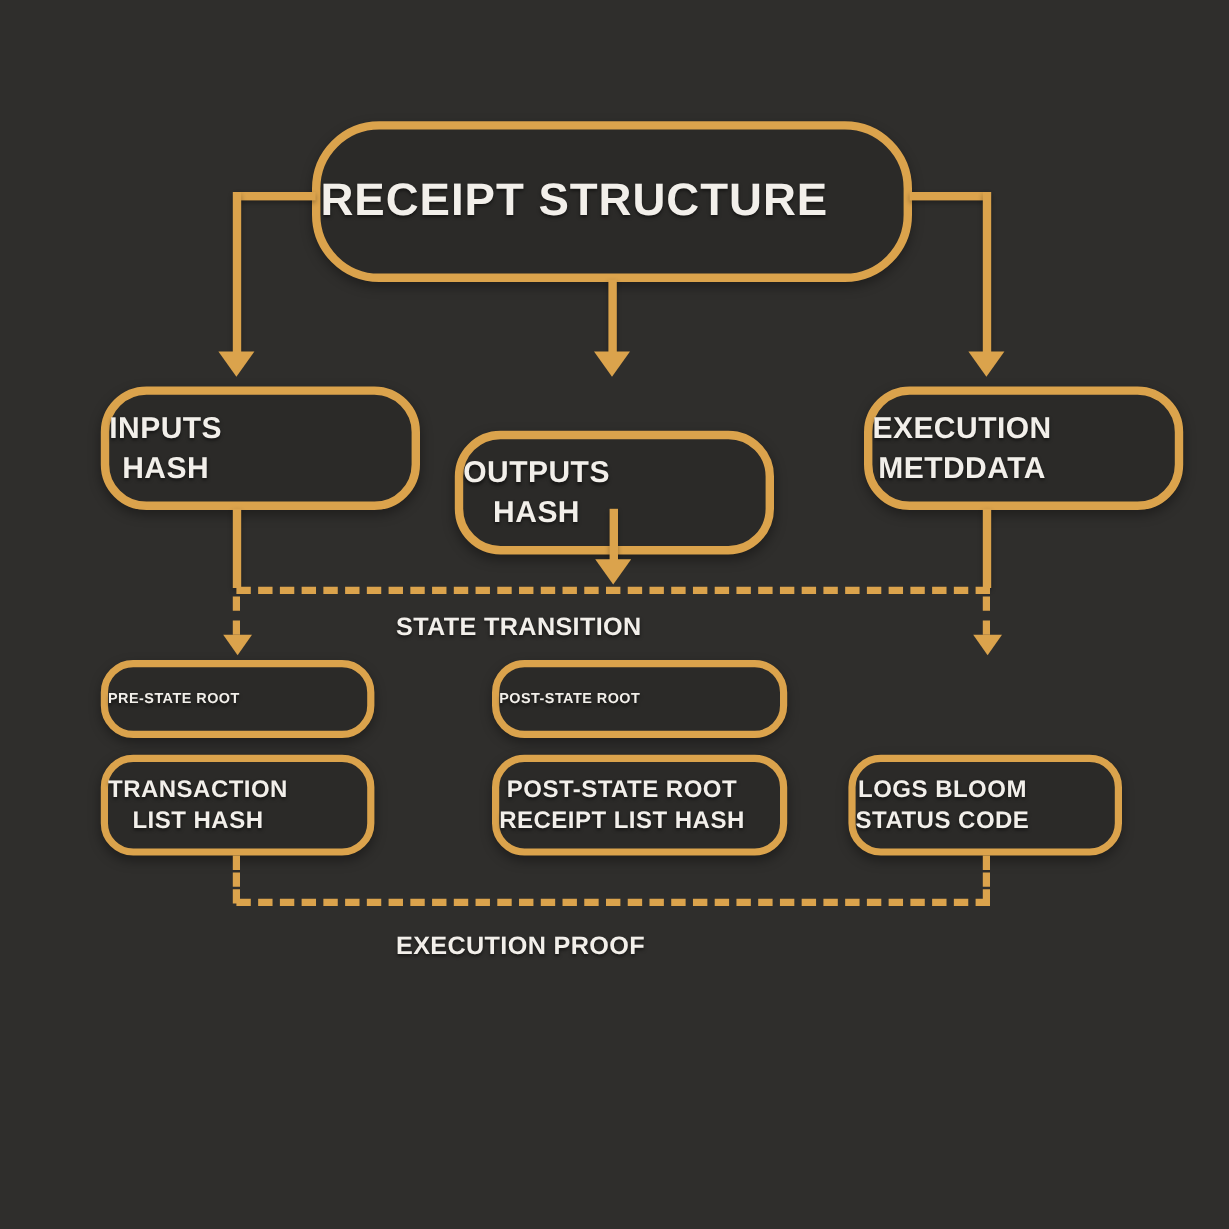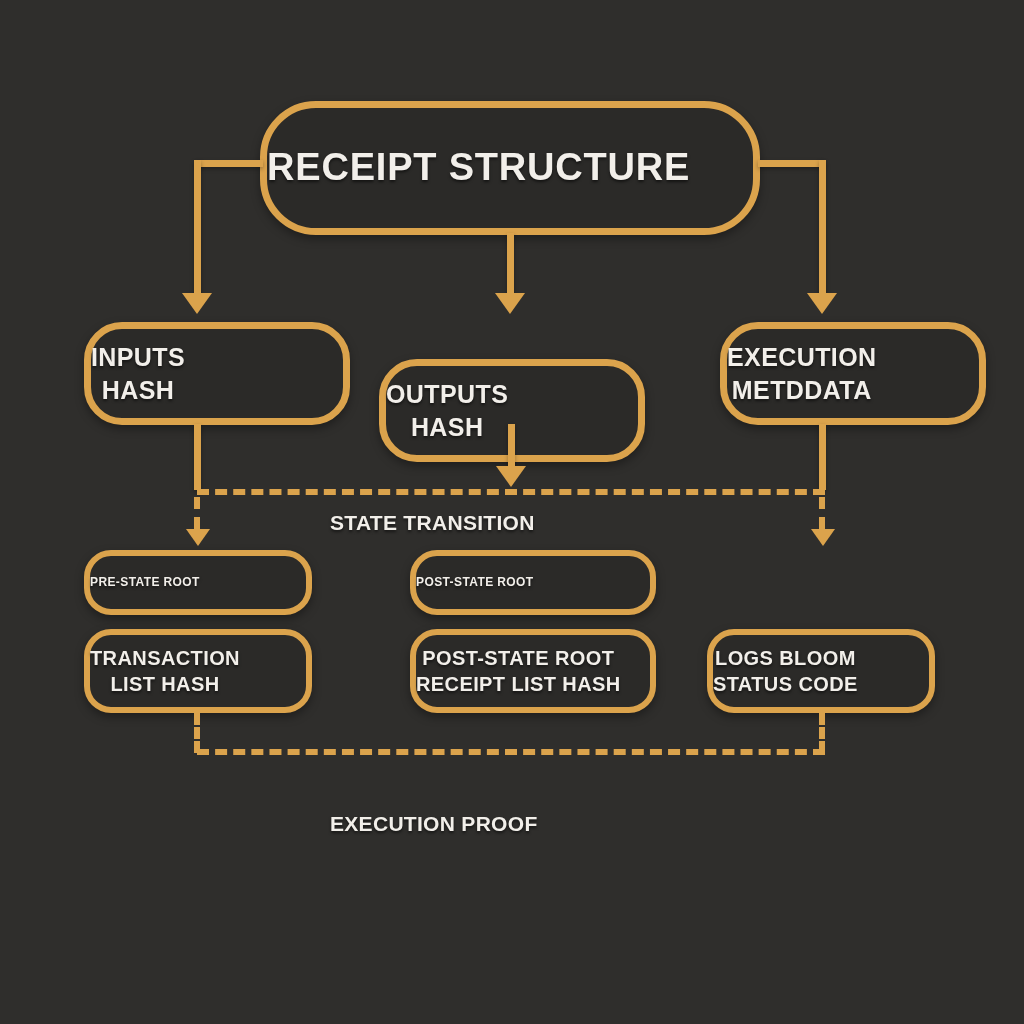--- a/index.html
+++ b/index.html
@@ -97,21 +97,21 @@
   .flow-label {
     position: absolute;
     color: var(--text);
     font-weight: 700;
     font-size: 21px;
     text-align: left;
     letter-spacing: 0.3px;
     text-shadow: 0 2px 3px rgba(0,0,0,0.55);
   }
   .label-state { left: 330px; top: 511px; width: 364px; }
-  .label-proof { left: 330px; top: 812px; width: 364px; }
+  .label-proof { left: 330px; top: 777px; width: 364px; }
 </style>
 </head>
 <body>
 
 <div class="canvas">
 
   <div class="node root-node">
     <span>RECEIPT STRUCTURE</span>
   </div>
 

